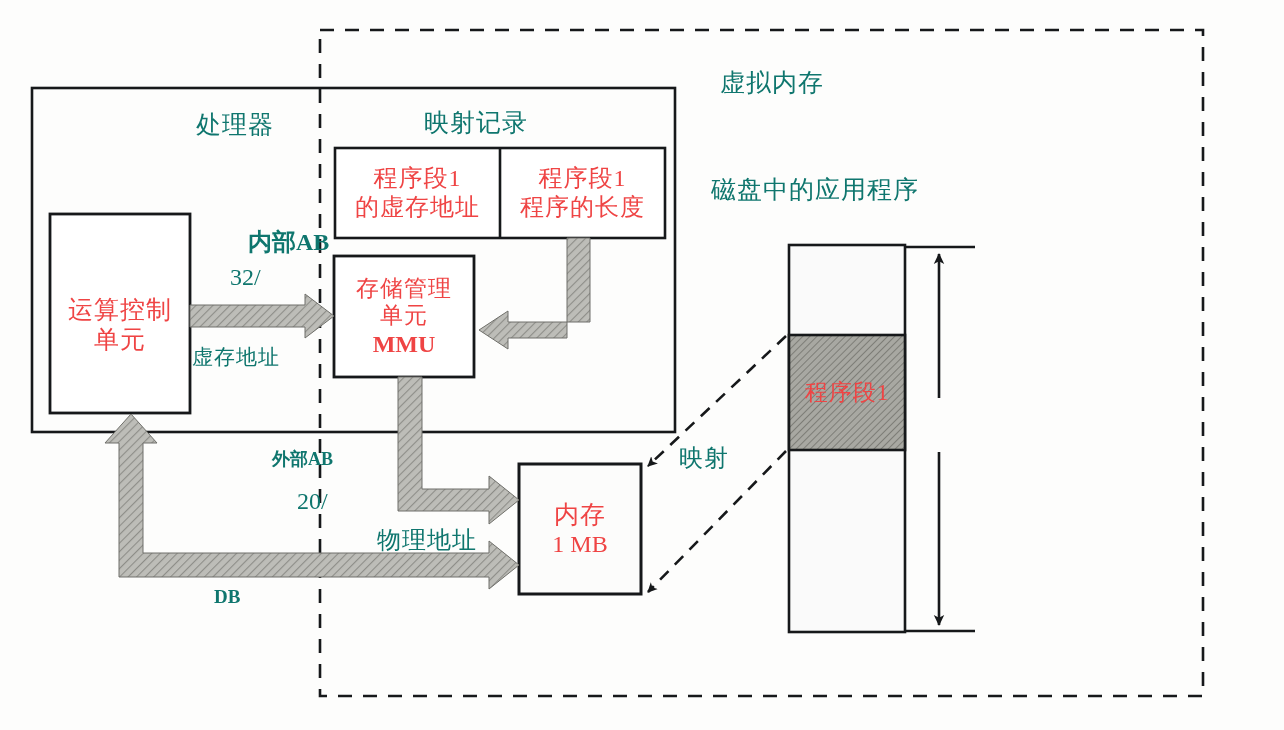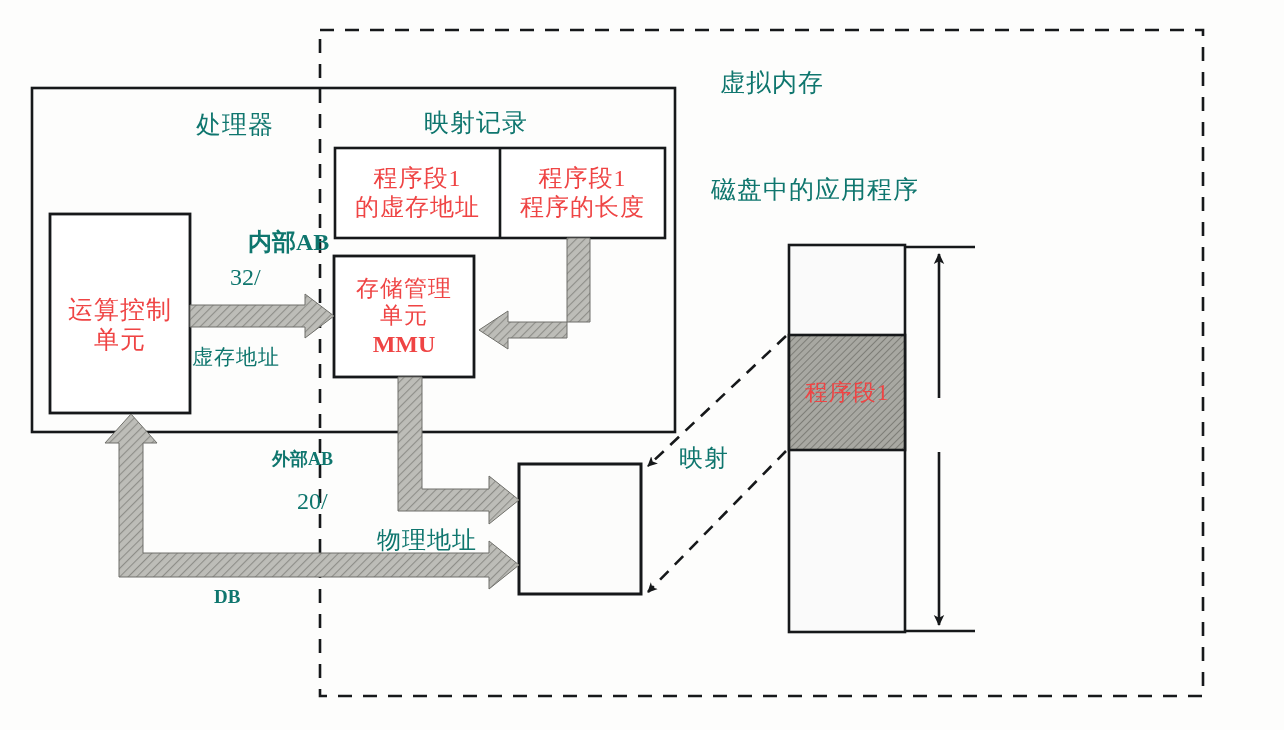--- a/index.html
+++ b/index.html
@@ -154,20 +154,24 @@
     <span class="cn">程序段1</span>
     <span class="cn">程序的长度</span>
   </div>
 
   <div class="box-label" style="left:334px; top:256px; width:140px; height:121px; font-size:23px;">
     <span class="cn">存储管理</span>
     <span class="cn">单元</span>
     <span class="en" style="font-size:24px;">MMU</span>
   </div>
 
+  <div class="box-label" style="left:519px; top:464px; width:122px; height:130px; font-size:25px;">
+    <span class="cn">内存</span>
+    <span class="en" style="font-weight:normal; font-size:24px;">1 MB</span>
+  </div>
 
   <div class="box-label" style="left:789px; top:335px; width:116px; height:115px; font-size:23px;">
     <span class="cn">程序段1</span>
   </div>
 
   <div class="lbl en" style="left:200px; top:228px; font-size:24px;margin-left:48px;">内部AB</div>
   <div class="lbl en" style="left:230px; top:263px; font-size:24px; font-weight:normal;">32/</div>
   <div class="lbl cn" style="left:192px; top:345px; font-size:21px;">虚存地址</div>
 
   <div class="lbl en" style="left:272px; top:449px; font-size:18px;">外部AB</div>

